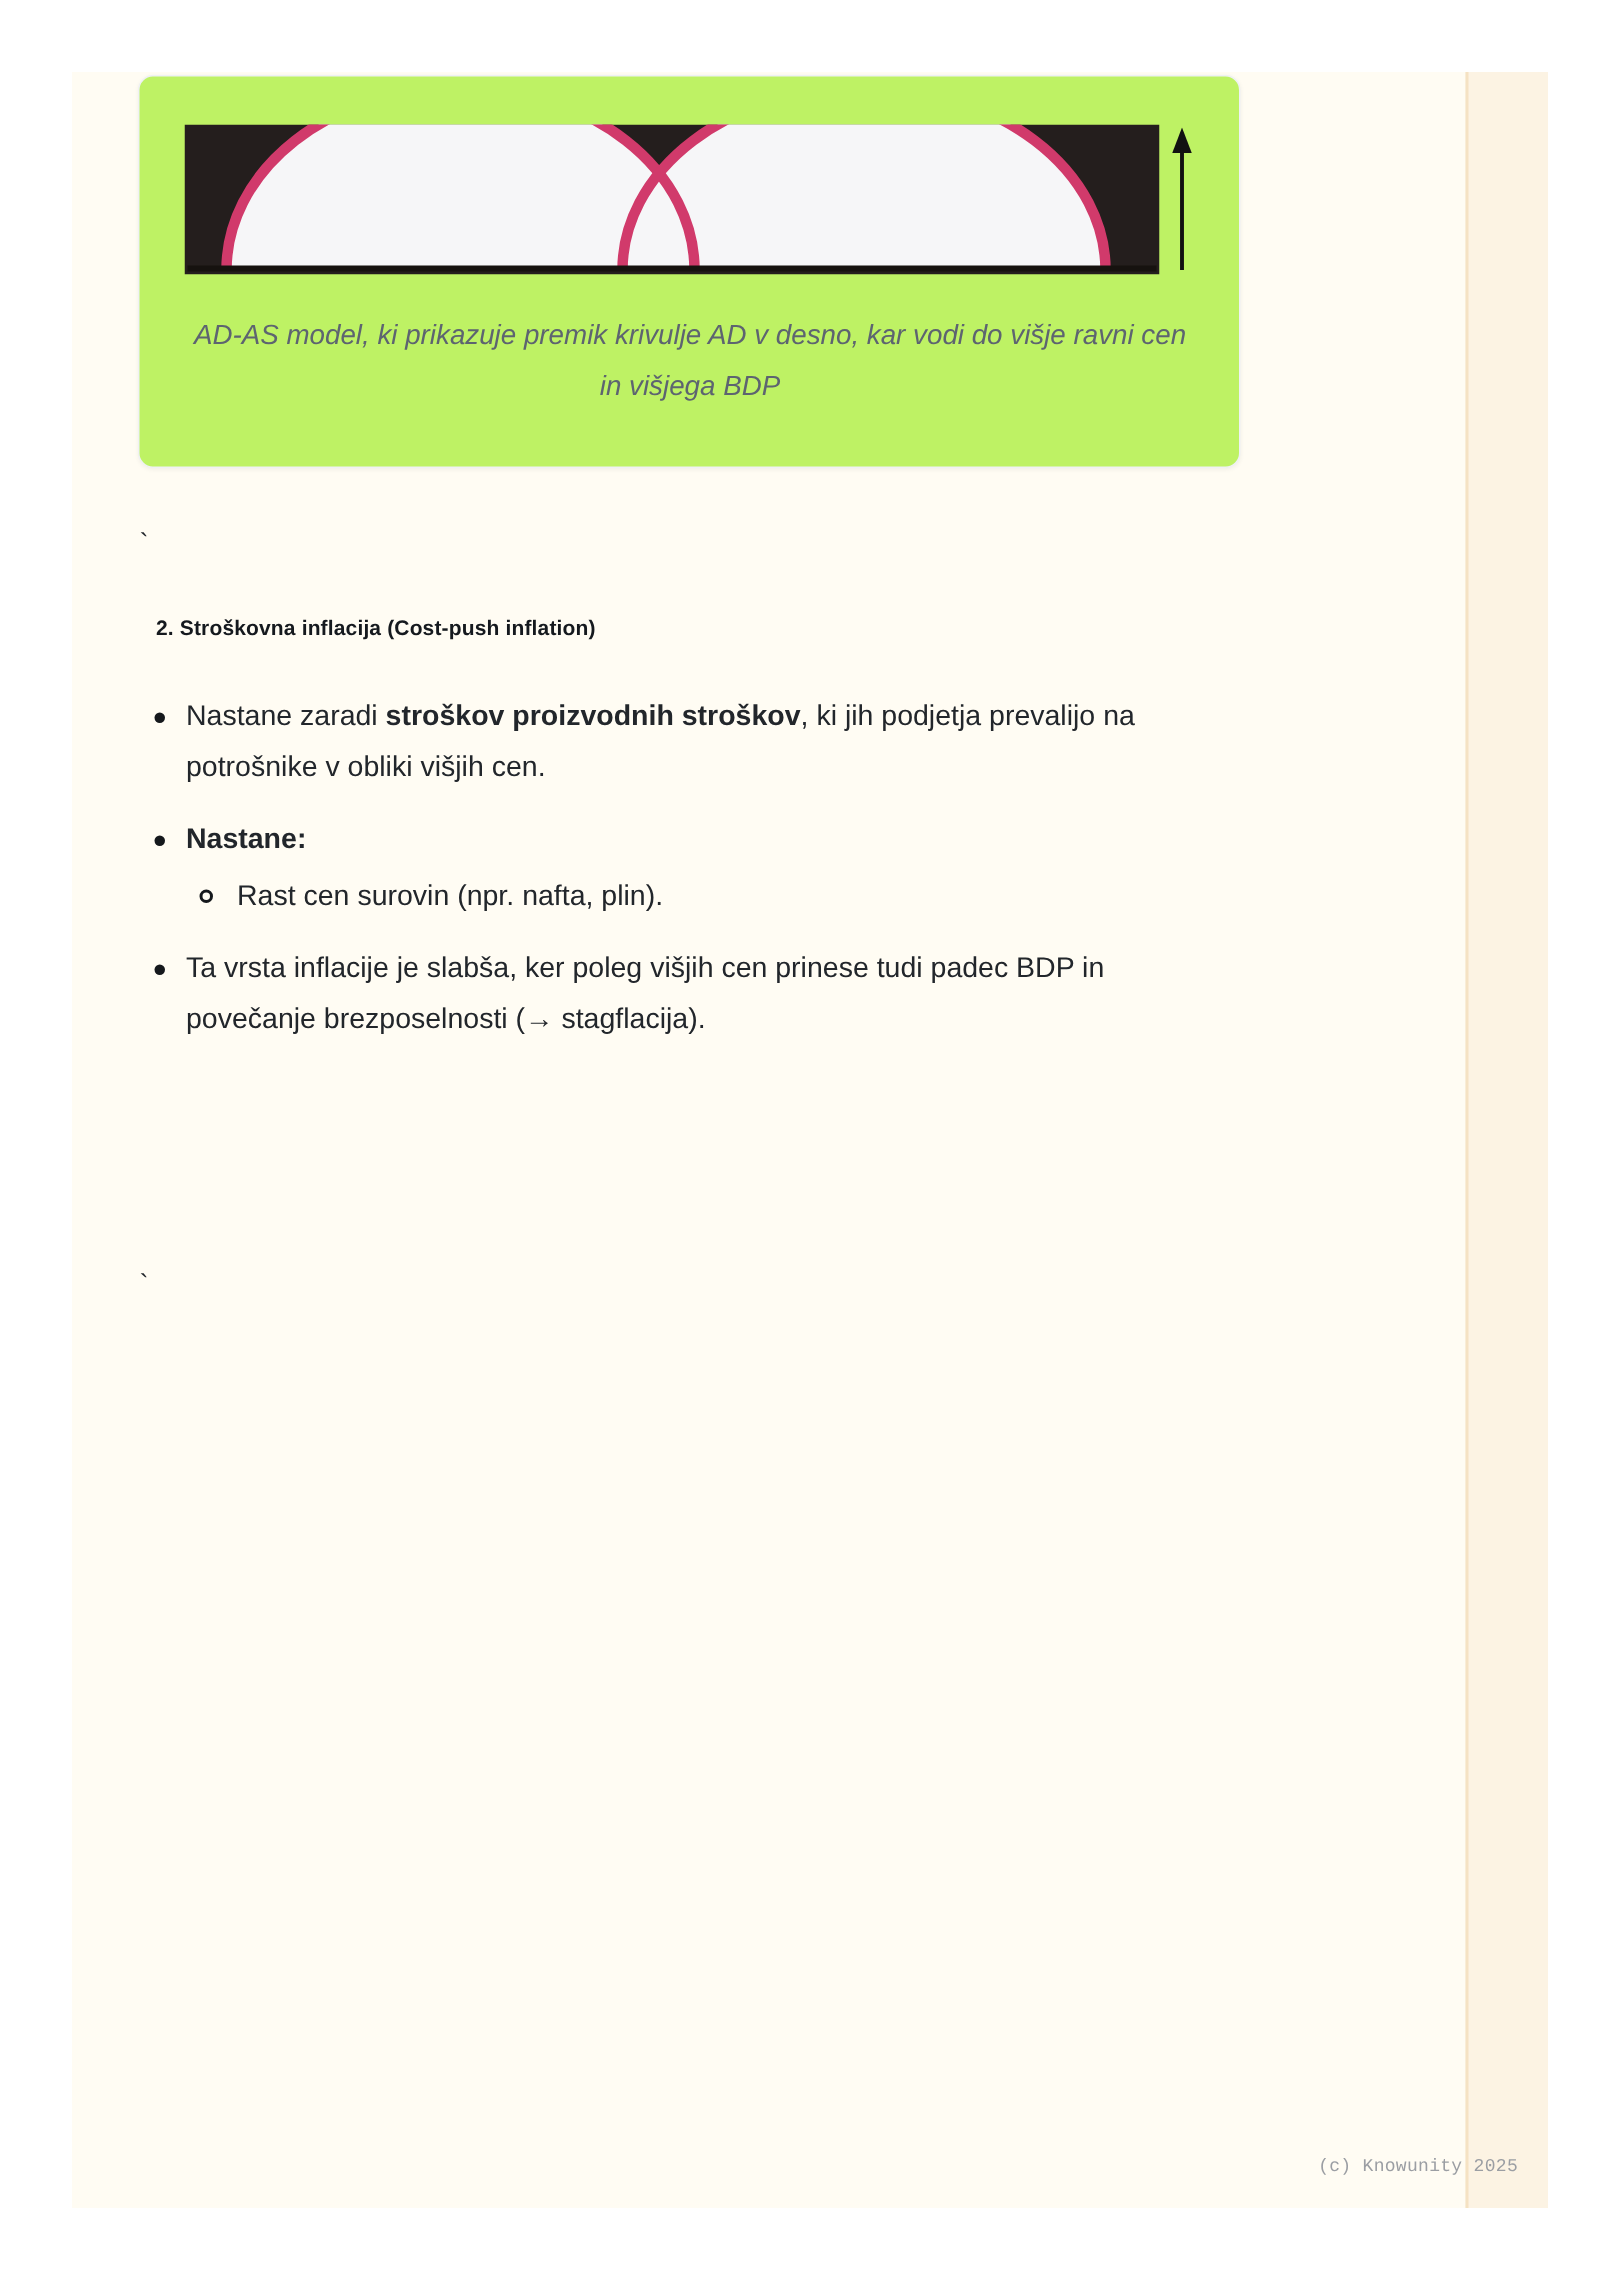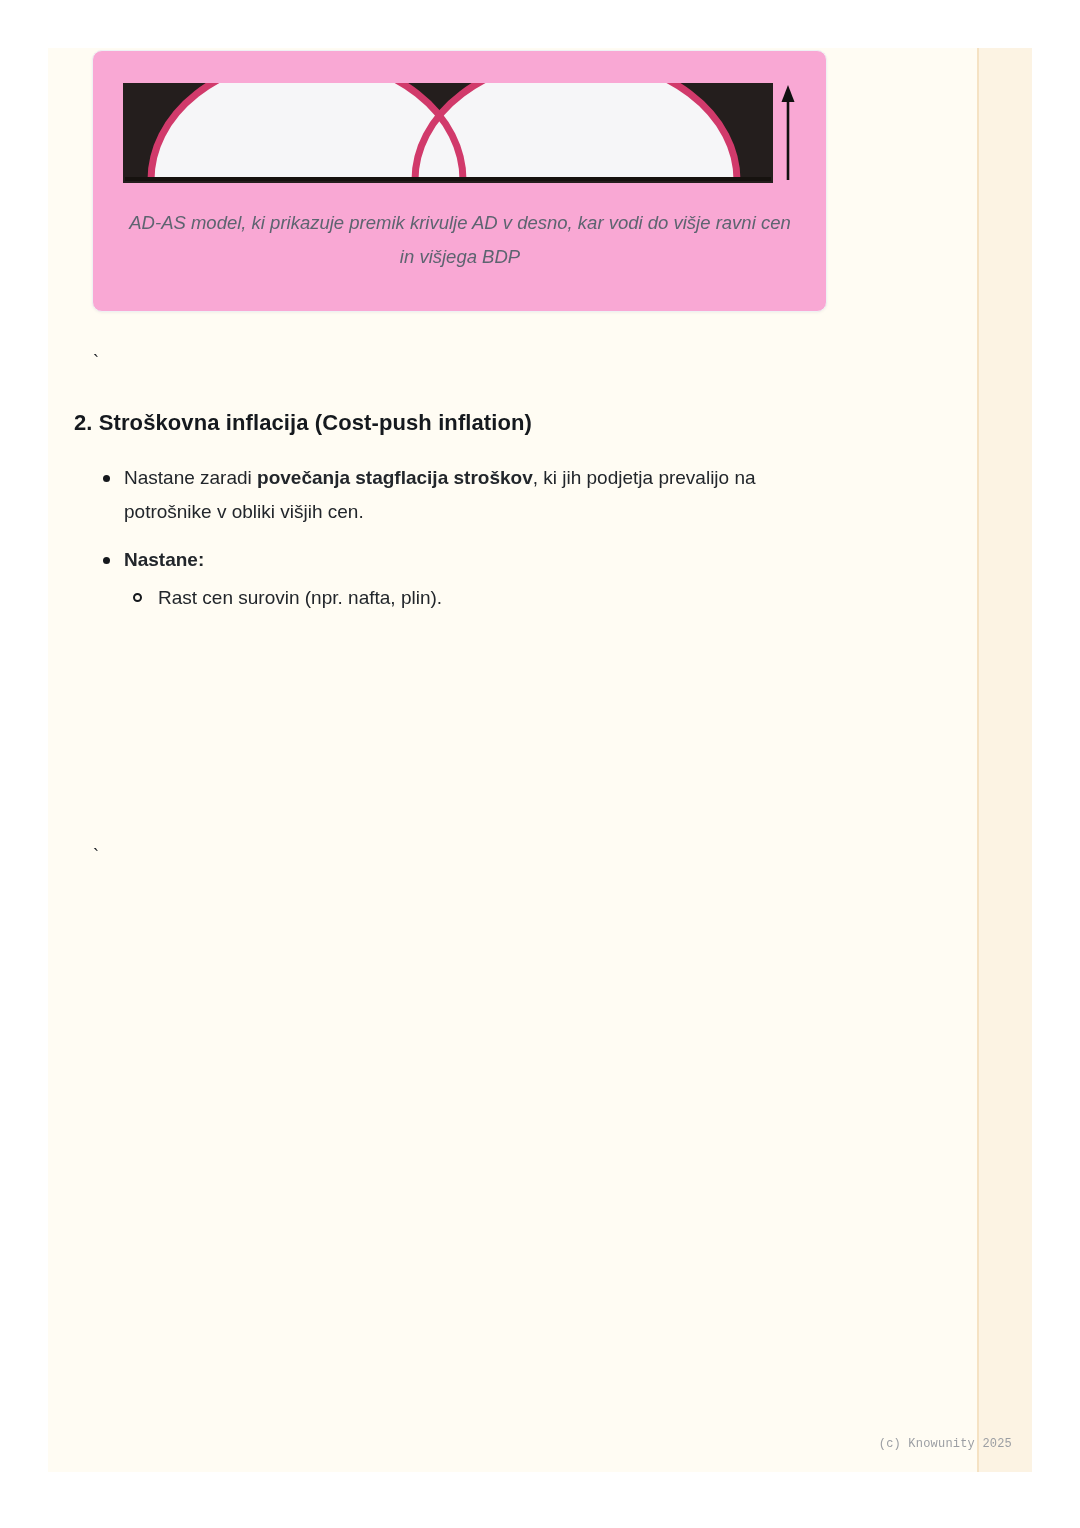--- a/index.html
+++ b/index.html
@@ -18,21 +18,21 @@
   }
   .paper-band {
     position:absolute; right:0; top:0;
     width:55px; height:100%;
     background:#fcf3e3;
     border-left:2px solid #f5e2c3;
   }
   .figure-card {
     position:absolute; left:92px; top:50px;
     width:735px; height:262px;
-    background:#f9a8d4;
+    background:#bef264;
     border:1px solid #eff1f4;
     border-radius:10px;
     box-shadow:0 1px 3px rgba(0,0,0,0.05);
   }
   .chart-wrap {
     position:absolute; left:30px; top:32px;
     width:650px; height:100px;
   }
   .chart-wrap svg { display:block; }
   .axis-arrow {
@@ -49,22 +49,22 @@
     color:#5d6470;
   }
   .tick-mark {
     position:absolute;
     font-size:18px;
     color:#1c2026;
   }
   .tick-1 { left:93px; top:352px; }
   .tick-2 { left:93px; top:846px; }
   .section-heading {
-    position:absolute; left:74px; top:410px;
-    font-size:22px;
+    position:absolute; left:104px; top:410px;
+    font-size:14px;
     font-weight:700;
     color:#15191e;
     letter-spacing:0.1px;
   }
   .content-list {
     position:absolute; left:90px; top:461px;
     width:745px;
     list-style:none;
     font-size:19px;
     line-height:34px;
@@ -130,35 +130,41 @@
 
 <div class="tick-mark tick-1">`</div>
 
 <h2 class="section-heading">2. Stroškovna inflacija (Cost-push inflation)</h2>
 
 <ul class="content-list">
   <li>
     <span class="b-marker">
         <span class="dot"></span>
       </span>
-    <span class="li-text"><span>Nastane zaradi </span><span class="bold">povečanja stagflacija stroškov</span><span>, ki jih podjetja prevalijo na potrošnike v obliki višjih cen.</span></span>
+    <span class="li-text"><span>Nastane zaradi </span><span class="bold">stroškov proizvodnih stroškov</span><span>, ki jih podjetja prevalijo na potrošnike v obliki višjih cen.</span></span>
   </li>
   <li>
     <span class="b-marker">
         <span class="dot"></span>
       </span>
     <span class="li-text">
       <span class="bold">Nastane:</span>
       <ul class="sub-list">
         <li>
           <span class="s-marker">
               <span class="ring"></span>
             </span>
           <span class="li-text">Rast cen surovin (npr. nafta, plin).</span>
         </li>
       </ul>
     </span>
   </li>
+  <li>
+    <span class="b-marker">
+        <span class="dot"></span>
+      </span>
+    <span class="li-text">Ta vrsta inflacije je slabša, ker poleg višjih cen prinese tudi padec BDP in povečanje brezposelnosti (→ stagflacija).</span>
+  </li>
 </ul>
 
 <div class="tick-mark tick-2">`</div>
 
 <div class="page-footer">(c) Knowunity 2025</div>
 
 </body></html>

